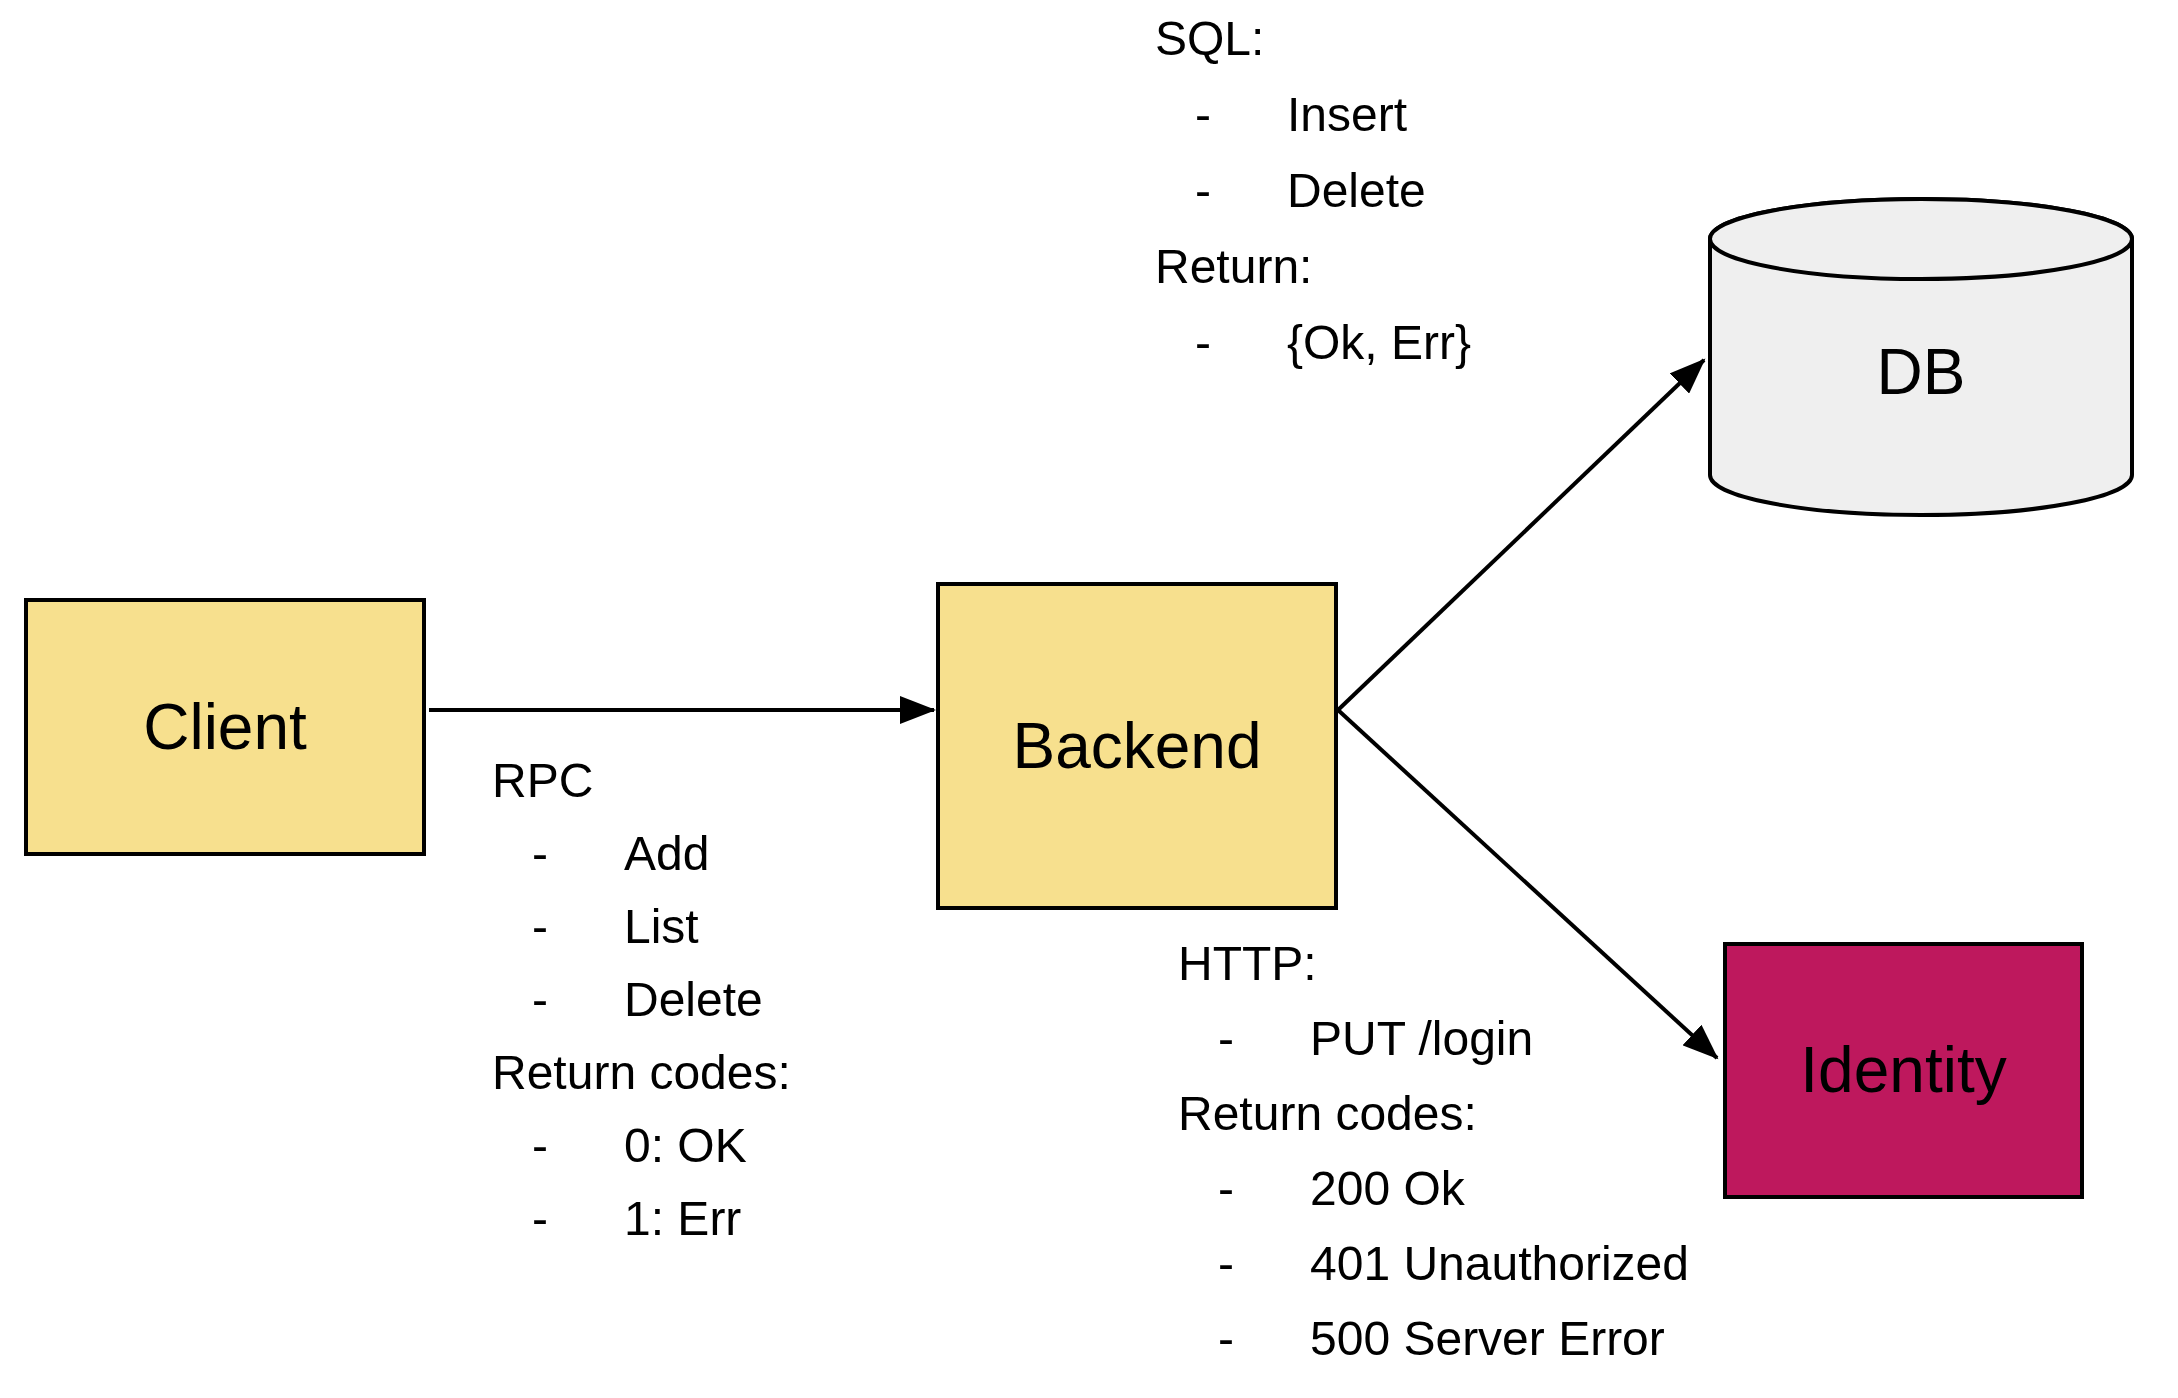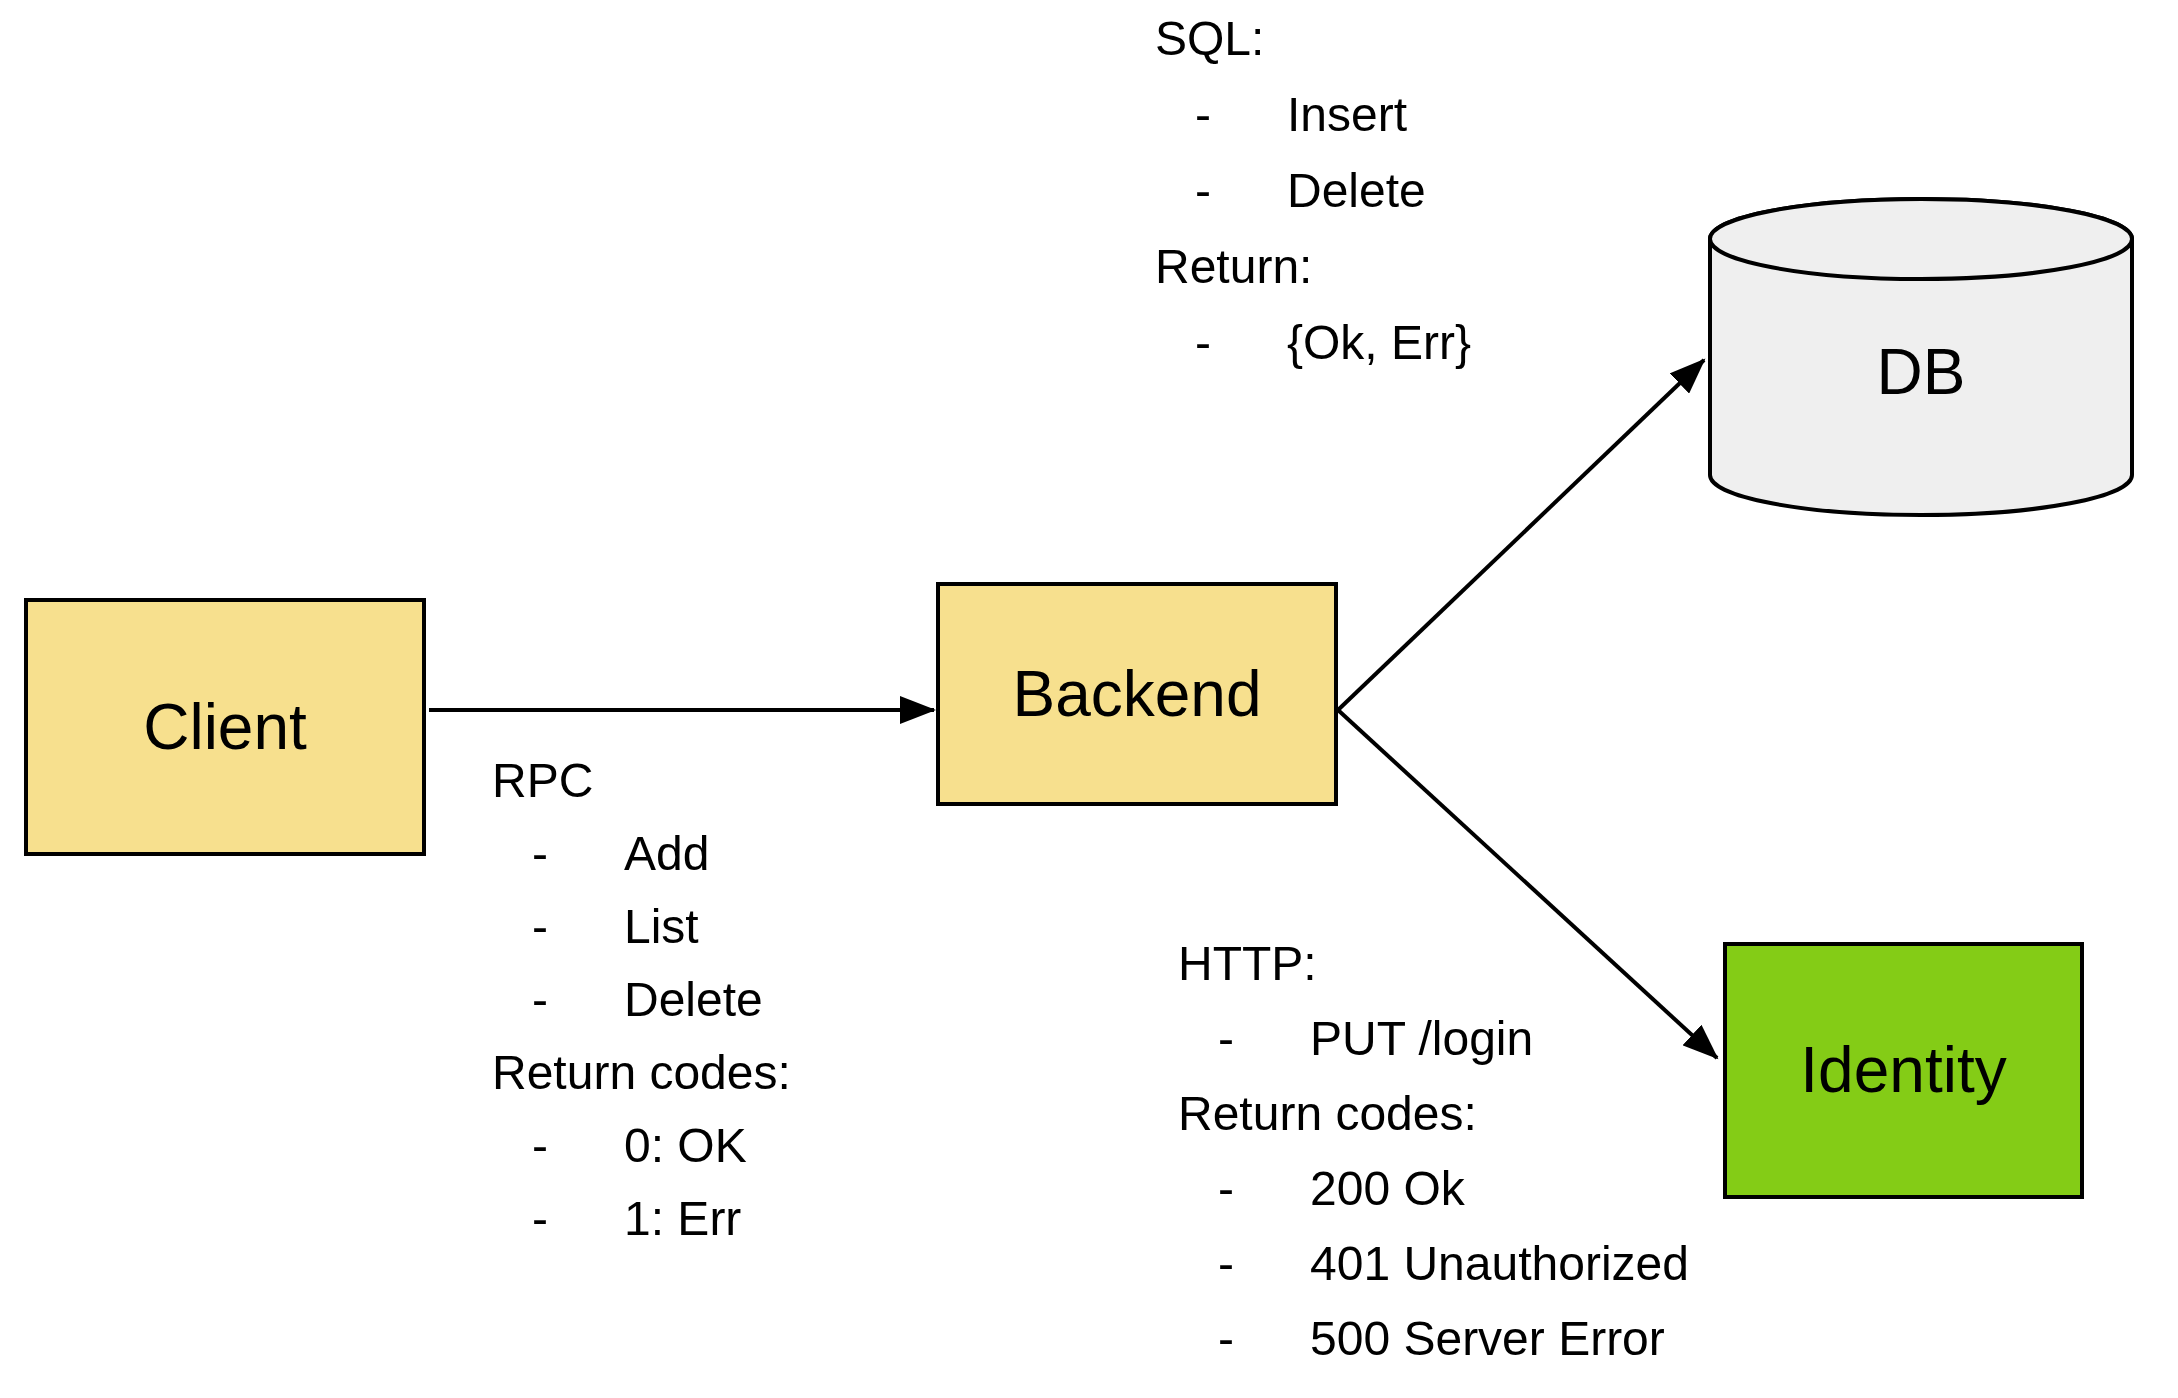--- a/index.html
+++ b/index.html
@@ -16,23 +16,23 @@
     position:absolute;
     box-sizing:border-box;
     border:4px solid #000;
     display:flex;
     align-items:center;
     justify-content:center;
     font-size:64px;
     text-align:center;
   }
   .node.yellow{background:#f7e08e;}
-  .node.gray{background:#84cc16;}
+  .node.gray{background:#be185d;}
   #node-client{left:24px;top:582px;width:402px;height:258px;margin-top:16px;}
-  #node-backend{left:936px;top:582px;width:402px;height:224px;}
+  #node-backend{left:936px;top:582px;width:402px;height:328px;}
   #node-idp{left:1723px;top:942px;width:361px;height:257px;flex-direction:column;line-height:75px;}
   #db-wrap{position:absolute;left:1706px;top:195px;width:430px;height:324px;}
   #db-label{
     position:absolute;left:1706px;top:340px;width:430px;
     font-size:64px;line-height:64px;text-align:center;
   }
   .anno{
     position:absolute;
     font-size:48px;
     white-space:nowrap;

